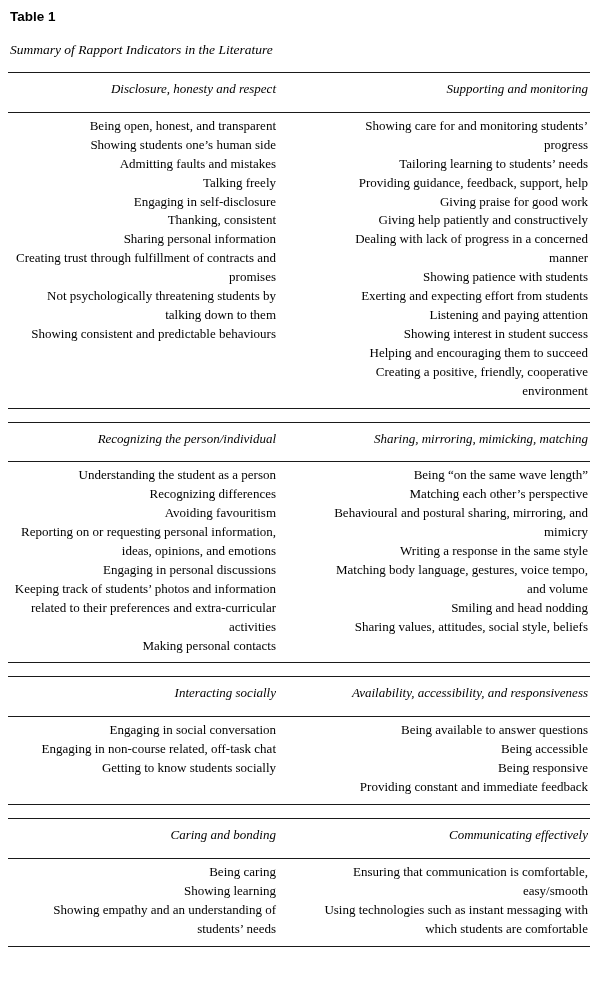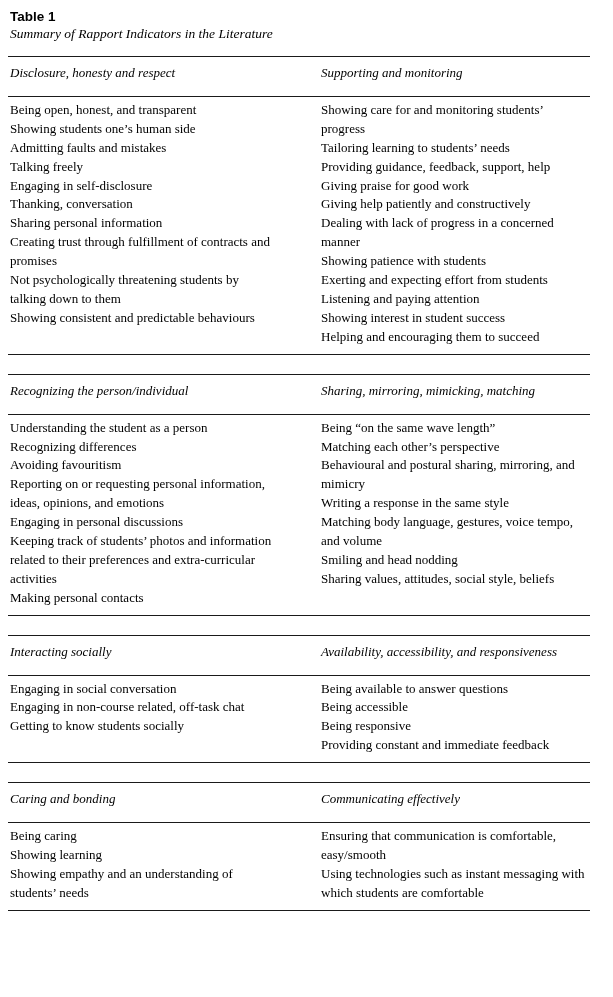--- a/index.html
+++ b/index.html
@@ -22,32 +22,34 @@
     font-family: "Liberation Sans", sans-serif;
     font-weight: bold;
     font-size: 13.5px;
     line-height: 17px;
     padding-left: 2px;
   }
   .table-caption {
     font-style: italic;
     font-size: 13.5px;
     line-height: 17px;
+    margin-top: 16px;
     padding-left: 2px;
   }
   .rapport-table {
     margin-top: 14px;
     font-size: 13px;
     line-height: 18.9px;
   }
-  .tsection { margin-top: 19px; }
+  .tsection { margin-top: 13px; }
   .tsection:first-child { margin-top: 0; }
   .row {
     display: grid;
     grid-template-columns: 313px 1fr;
+    text-align: right;
   }
   .header-row {
     border-top: 1.5px solid #1a1a1a;
     border-bottom: 1.5px solid #1a1a1a;
     padding: 7px 0 13px 0;
     font-style: italic;
   }
   .body-row {
     border-bottom: 1.5px solid #1a1a1a;
     padding: 4px 0 7px 0;
@@ -69,38 +71,39 @@
           <div class="cell cell-left header-cell">Disclosure, honesty and respect</div>
           <div class="cell cell-right header-cell">Supporting and monitoring</div>
         </div>
         <div class="row body-row">
           <div class="cell cell-left body-cell">
             <div class="item">Being open, honest, and transparent</div>
             <div class="item">Showing students one’s human side</div>
             <div class="item">Admitting faults and mistakes</div>
             <div class="item">Talking freely</div>
             <div class="item">Engaging in self-disclosure</div>
-            <div class="item">Thanking, conversation</div>
+            <div class="item">Thanking, consistent</div>
             <div class="item">Sharing personal information</div>
             <div class="item">Creating trust through fulfillment of contracts and promises</div>
             <div class="item">Not psychologically threatening students by talking down to them</div>
             <div class="item">Showing consistent and predictable behaviours</div>
           </div>
           <div class="cell cell-right body-cell">
             <div class="item">Showing care for and monitoring students’ progress</div>
             <div class="item">Tailoring learning to students’ needs</div>
             <div class="item">Providing guidance, feedback, support, help</div>
             <div class="item">Giving praise for good work</div>
             <div class="item">Giving help patiently and constructively</div>
             <div class="item">Dealing with lack of progress in a concerned manner</div>
             <div class="item">Showing patience with students</div>
             <div class="item">Exerting and expecting effort from students</div>
             <div class="item">Listening and paying attention</div>
             <div class="item">Showing interest in student success</div>
             <div class="item">Helping and encouraging them to succeed</div>
+            <div class="item">Creating a positive, friendly, cooperative environment</div>
           </div>
         </div>
       </section>
       <section class="tsection">
         <div class="row header-row">
           <div class="cell cell-left header-cell">Recognizing the person/individual</div>
           <div class="cell cell-right header-cell">Sharing, mirroring, mimicking, matching</div>
         </div>
         <div class="row body-row">
           <div class="cell cell-left body-cell">

